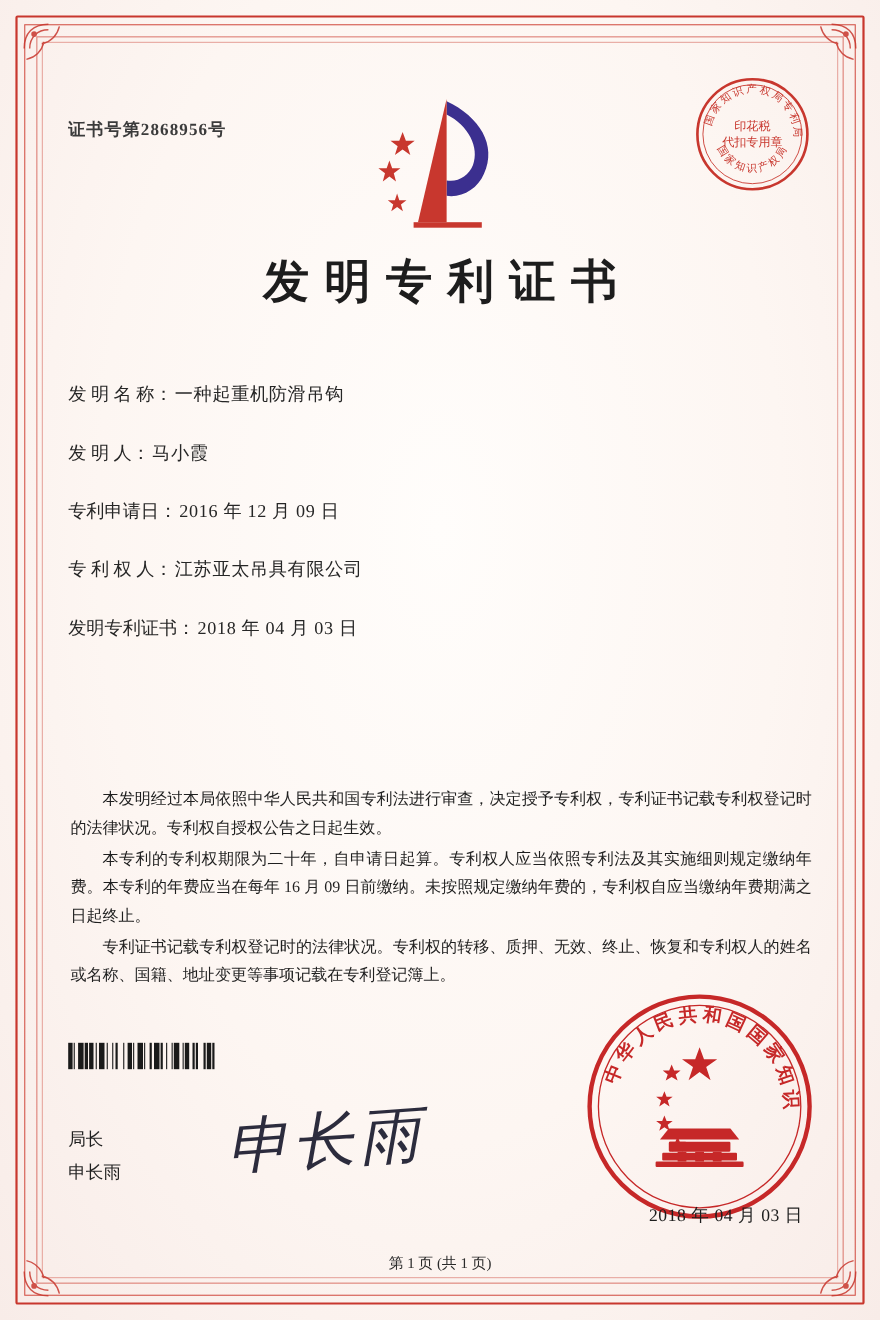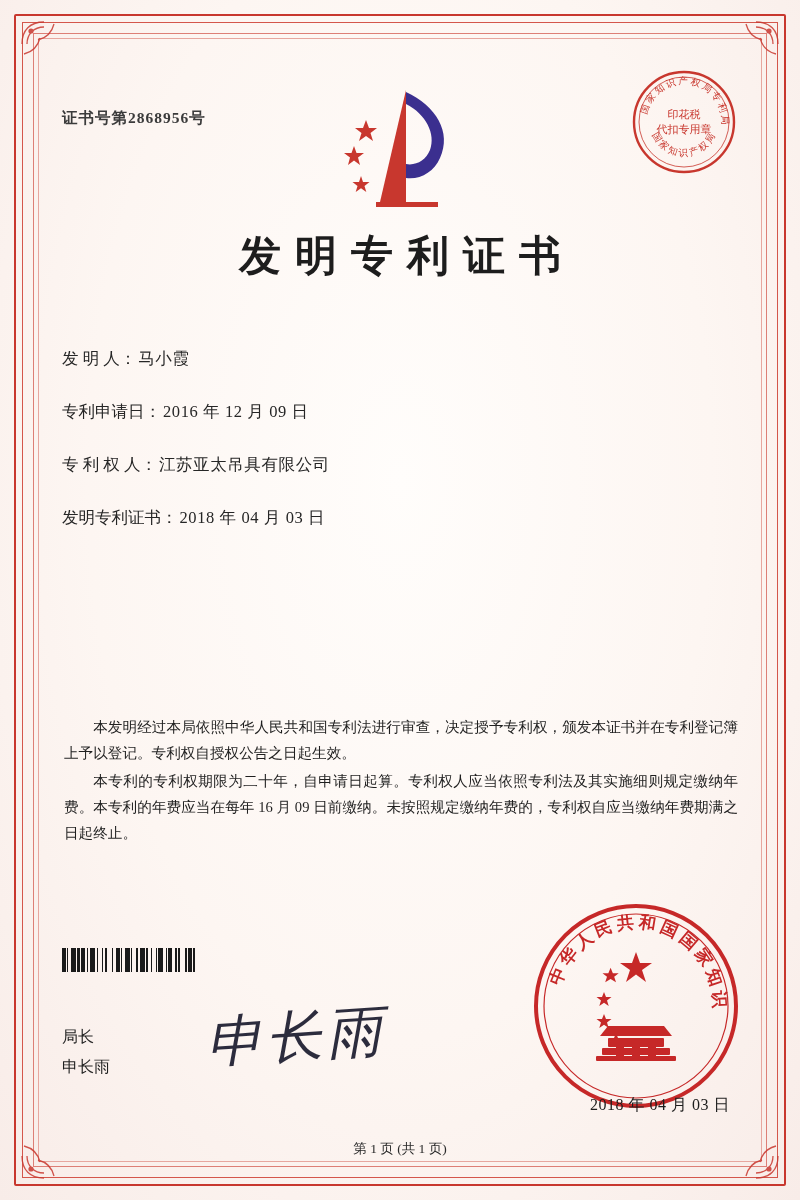--- a/index.html
+++ b/index.html
@@ -259,40 +259,45 @@
       </text>
       <text x="54" y="50" text-anchor="middle" font-size="11" fill="#c8372e" font-family="DejaVu Sans, sans-serif">印花税</text>
       <text x="54" y="65" text-anchor="middle" font-size="11" fill="#c8372e" font-family="DejaVu Sans, sans-serif">代扣专用章</text>
     </svg>
   </div>
 
   <div class="title">发明专利证书</div>
 
   <div class="fields">
     <div class="field-row">
+      <span class="field-label">发 明 名 称：</span>
+      <span class="field-value">一种起重机防滑吊钩</span>
+    </div>
+    <div class="field-row">
       <span class="field-label">发 明 人：</span>
       <span class="field-value">马小霞</span>
     </div>
     <div class="field-row">
       <span class="field-label">专利申请日：</span>
       <span class="field-value">2016 年 12 月 09 日</span>
     </div>
     <div class="field-row">
       <span class="field-label">专 利 权 人：</span>
       <span class="field-value">江苏亚太吊具有限公司</span>
     </div>
     <div class="field-row">
       <span class="field-label">发明专利证书：</span>
       <span class="field-value">2018 年 04 月 03 日</span>
     </div>
   </div>
 
   <div class="body-text">
-    <p>本发明经过本局依照中华人民共和国专利法进行审查，决定授予专利权，颁发本证书并在专利登记簿上予以登记。专利权自授权公告之日起生效。</p>
+    <p>本发明经过本局依照中华人民共和国专利法进行审查，决定授予专利权，专利证书记载专利权登记时的法律状况。专利权自授权公告之日起生效。</p>
     <p>本专利的专利权期限为二十年，自申请日起算。专利权人应当依照专利法及其实施细则规定缴纳年费。本专利的年费应当在每年 16 月 09 日前缴纳。未按照规定缴纳年费的，专利权自应当缴纳年费期满之日起终止。</p>
+    <p>专利证书记载专利权登记时的法律状况。专利权的转移、质押、无效、终止、恢复和专利权人的姓名或名称、国籍、地址变更等事项记载在专利登记簿上。</p>
   </div>
 
   <div class="barcode" id="barcode">
       <i style="width: 3.75px; background: rgb(26, 26, 26);"></i>
       <i style="width: 1.25px; background: transparent;"></i>
       <i style="width: 1.25px; background: rgb(26, 26, 26);"></i>
       <i style="width: 2.5px; background: transparent;"></i>
       <i style="width: 5px; background: rgb(26, 26, 26);"></i>
       <i style="width: 1.25px; background: transparent;"></i>
       <i style="width: 2.5px; background: rgb(26, 26, 26);"></i>

